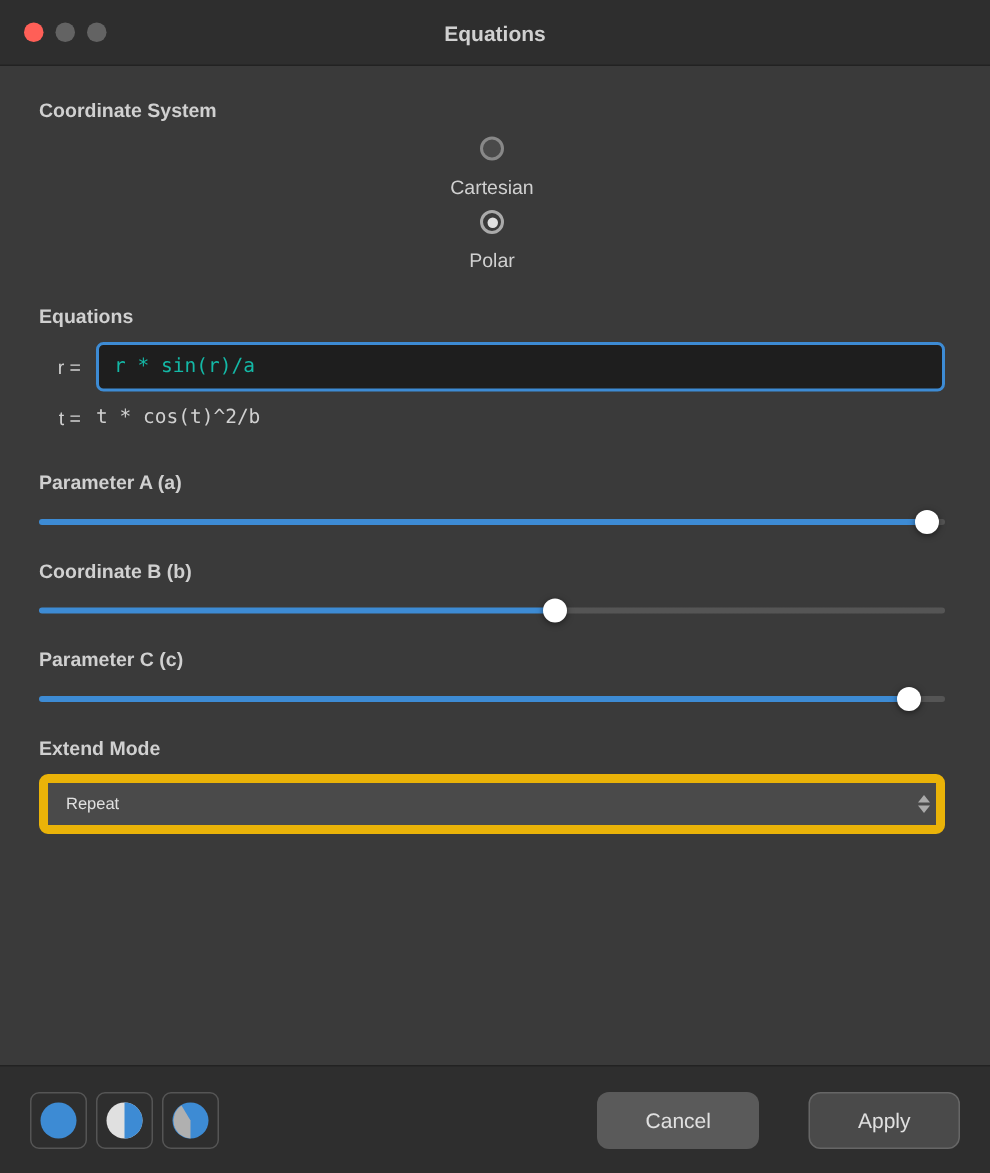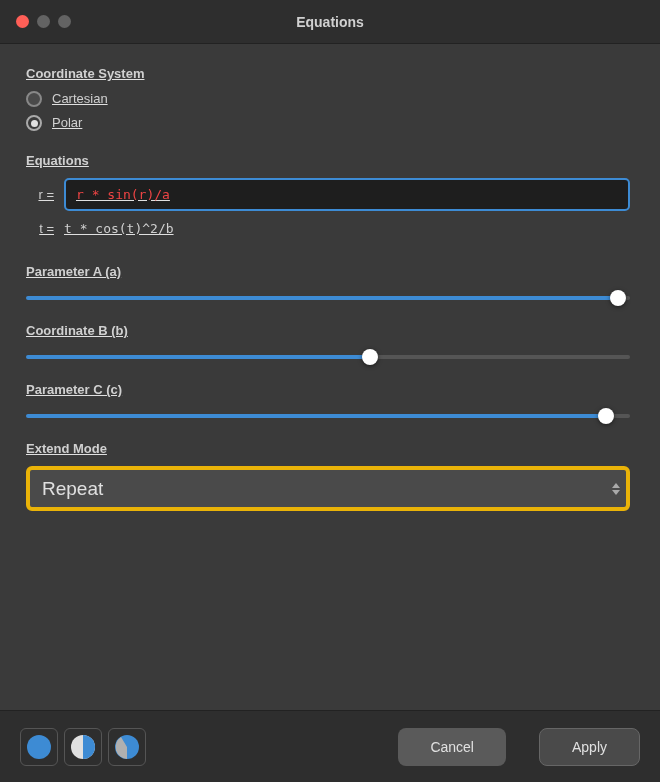--- a/index.html
+++ b/index.html
@@ -49,43 +49,43 @@
     }
 
     
     .content {
       flex: 1;
       padding: 22px 30px 0 26px;
       display: flex;
       flex-direction: column;
       gap: 0;
       overflow: hidden;
-      text-decoration: underline;
     }
 
     
     .section-label {
       font-size: 13px;
       font-weight: 700;
       color: #d0d0d0;
       margin-bottom: 10px;
     }
 
     
     .radio-group {
       display: flex;
       flex-direction: column;
       gap: 8px;
       margin-bottom: 22px;
     }
     .radio-item {
       display: flex;
-      align-items: flex-start;
+      align-items: center;
       gap: 10px;
       cursor: pointer;
+      flex-direction: column;
     }
     .radio-circle {
       width: 16px;
       height: 16px;
       border-radius: 50%;
       border: 2px solid #888;
       background: #4a4a4a;
       display: flex;
       align-items: center;
       justify-content: center;
@@ -123,21 +123,21 @@
       text-align: right;
       flex-shrink: 0;
     }
     .eq-input {
       flex: 1;
       background: #1e1e1e;
       border: 2px solid #3d8bd4;
       border-radius: 5px;
       padding: 7px 10px;
       font-size: 13px;
-      color: #ef4444;
+      color: #14b8a6;
       outline: none;
       font-family: 'Monaco', 'Menlo', monospace;
     }
     .eq-text {
       font-size: 13px;
       color: #d0d0d0;
       font-family: 'Monaco', 'Menlo', monospace;
     }
 
     
@@ -180,24 +180,24 @@
     .extend-section {
       margin-bottom: 6px;
     }
     .select-wrapper {
       position: relative;
       width: 100%;
     }
     .select-box {
       width: 100%;
       background: #4a4a4a;
-      border: 4px solid #eab308;
+      border: 6px solid #eab308;
       border-radius: 6px;
       padding: 8px 36px 8px 12px;
-      font-size: 19px;
+      font-size: 11px;
       color: #e0e0e0;
       appearance: none;
       cursor: pointer;
       outline: none;
     }
     .select-arrow {
       position: absolute;
       right: 10px;
       top: 50%;
       transform: translateY(-50%);

